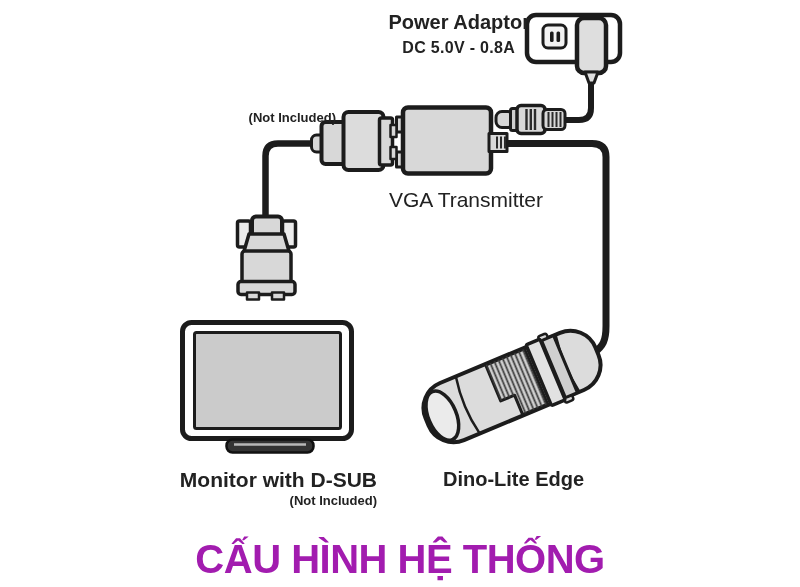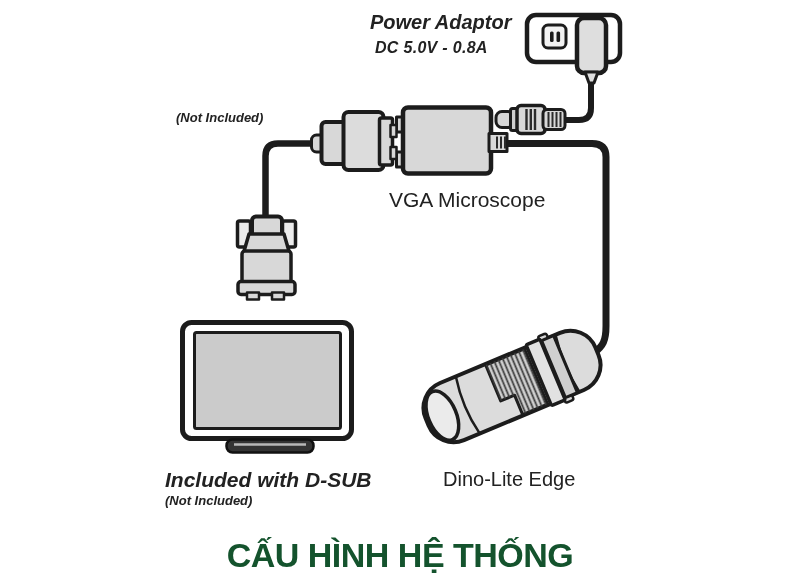--- a/index.html
+++ b/index.html
@@ -20,34 +20,34 @@
     font-family:"Liberation Sans", sans-serif;
   }
   .art{position:absolute;left:0;top:0;}
   .lbl{
     position:absolute;
     color:var(--text);
     line-height:1.15;
     white-space:nowrap;
   }
   .lbl.b{font-weight:bold;}
-  .lbl.ctr{text-align:left;font-style:italic;}
+  .lbl.ctr{text-align:right;}
   .power-adaptor-label{left:370px;top:11px;width:160px;font-size:20px;}
   .power-spec-label{left:375px;top:39px;width:140px;font-size:16px;letter-spacing:.3px;}
   .dsub-cable-label{left:176px;top:85px;width:160px;font-size:20px;}
   .dsub-note-label{left:176px;top:111px;width:160px;font-size:13px;}
   .vga-transmitter-label{left:389px;top:188px;font-size:21px;}
   .monitor-label{left:165px;top:468px;width:212px;font-size:21px;}
   .monitor-note-label{left:165px;top:494px;width:212px;font-size:13px;}
-  .microscope-label-1{left:443px;top:468px;font-size:20px;}
+  .microscope-label-1{left:443px;top:468px;font-size:20px;font-weight:bold;}
   .microscope-label-2{left:443px;top:490px;font-size:20px;}
   .main-title{
     left:0;top:536px;width:800px;
-    font-size:34px;font-weight:bold;
-    color:#14532d;text-align:center;letter-spacing:-0.5px;
+    font-size:40px;font-weight:bold;
+    color:#a21caf;text-align:center;letter-spacing:-0.5px;
   }
 </style>
 </head>
 <body>
 
 <div class="stage">
 
   <svg class="art" width="800" height="587" viewBox="0 0 800 587">
     <defs>
       <pattern id="hatch" width="4.4" height="8" patternUnits="userSpaceOnUse">
@@ -132,21 +132,21 @@
       <rect x="29" y="-33" width="15" height="66" rx="2" fill="#e2e2e2" stroke-width="3.5"></rect>
       <rect x="45" y="-31" width="13" height="62" rx="2" fill="#cfcfcf" stroke-width="3"></rect>
     </g>
   </svg>
 
   <div class="lbl b ctr power-adaptor-label">Power Adaptor</div>
   <div class="lbl b ctr power-spec-label">DC 5.0V - 0.8A</div>
 
   <div class="lbl b ctr dsub-note-label">(Not Included)</div>
 
-  <div class="lbl vga-transmitter-label">VGA Microscope</div>
+  <div class="lbl vga-transmitter-label">VGA Transmitter</div>
 
-  <div class="lbl b ctr monitor-label">Included with D-SUB</div>
+  <div class="lbl b ctr monitor-label">Monitor with D-SUB</div>
   <div class="lbl b ctr monitor-note-label">(Not Included)</div>
 
   <div class="lbl microscope-label-1">Dino-Lite Edge</div>
 
   <div class="lbl main-title">CẤU HÌNH HỆ THỐNG</div>
 </div>
 
 </body></html>

